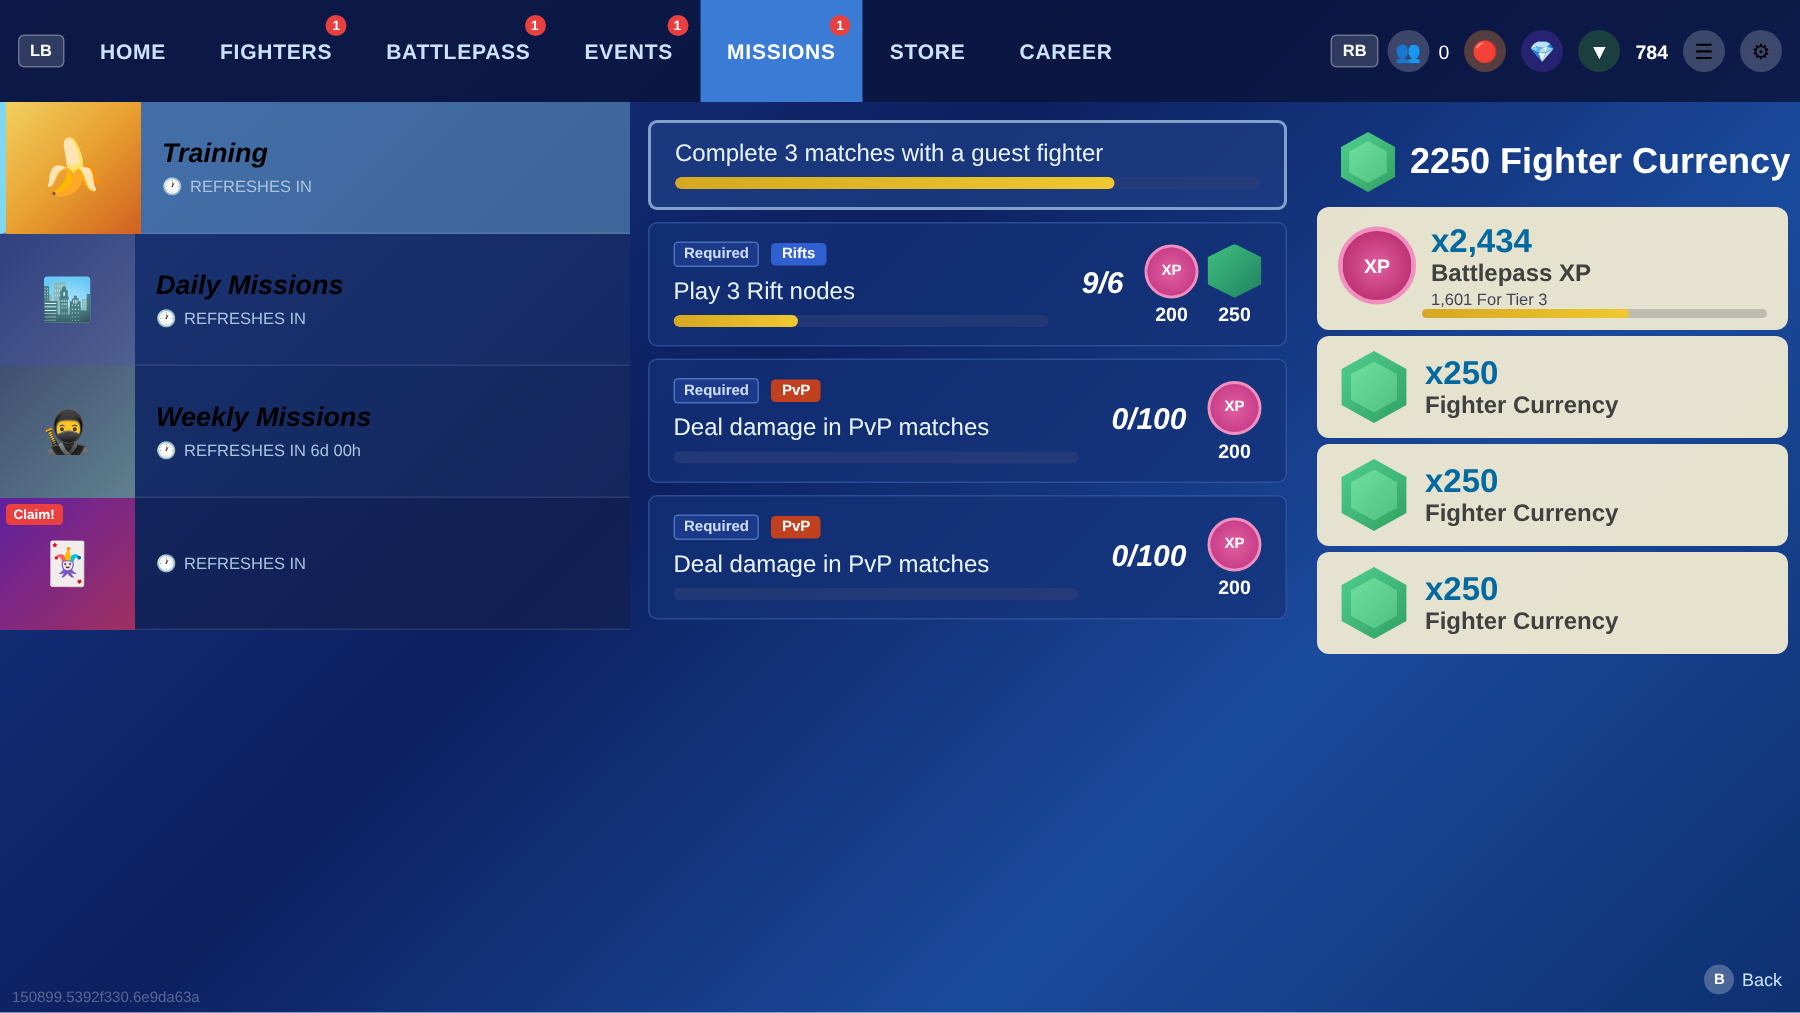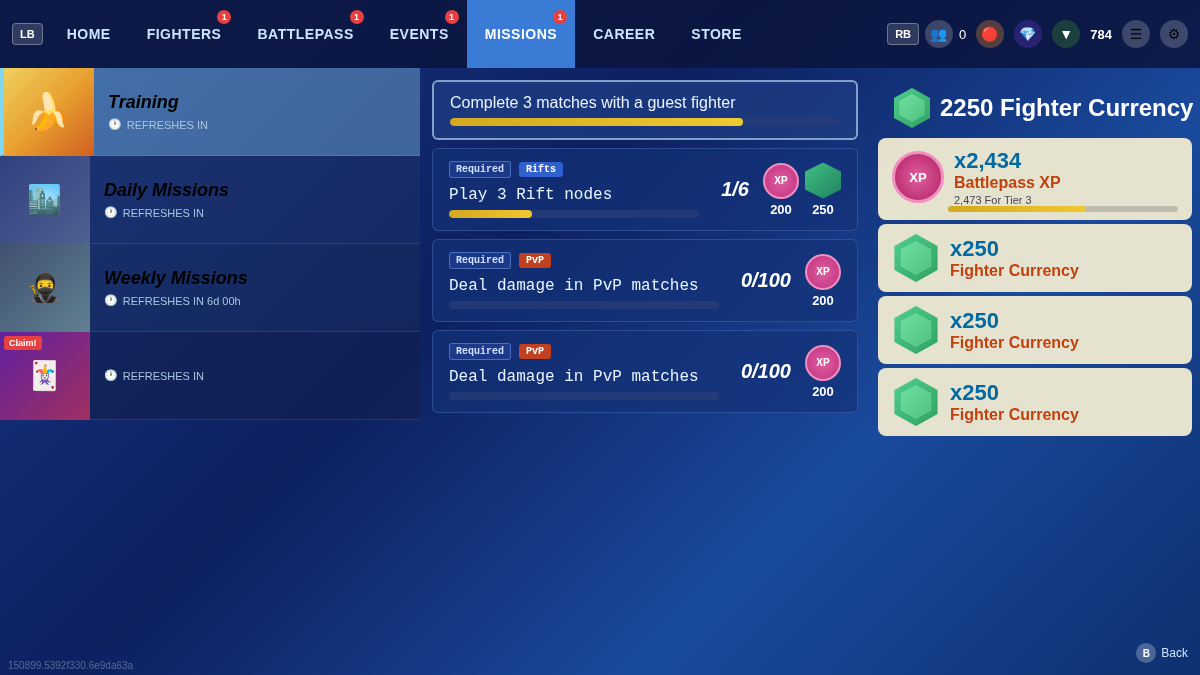--- a/index.html
+++ b/index.html
@@ -304,21 +304,20 @@
       font-size: 13px;
       font-weight: bold;
     }
     .mission-row {
       display: flex;
       align-items: center;
       gap: 10px;
     }
     .mission-left {
       flex: 1;
-      font-family: Liberation Mono, monospace;
     }
 
     
     .rewards-panel {
       width: 330px;
       height: 100%;
       flex-shrink: 0;
       display: flex;
       flex-direction: column;
       padding: 8px;
@@ -375,21 +374,21 @@
       flex: 1;
     }
     .reward-amount-big {
       font-size: 22px;
       font-weight: bold;
       color: #0369a1;
     }
     .reward-type {
       font-size: 16px;
       font-weight: bold;
-      color: #c2410c;
+      color: #404040;
     }
     .xp-progress-bar-bg {
       position: absolute;
       bottom: 8px;
       left: 70px;
       right: 14px;
       height: 6px;
       background: rgba(100, 100, 100, 0.3);
       border-radius: 3px;
       overflow: hidden;
@@ -469,22 +468,22 @@
       <span class="nav-badge">1</span>
     </div>
     <div class="nav-item" style="position:relative">
       <span>EVENTS</span>
       <span class="nav-badge">1</span>
     </div>
     <div class="nav-item active" style="position:relative">
       <span>MISSIONS</span>
       <span class="nav-badge">1</span>
     </div>
+    <div class="nav-item">STORE</div>
     <div class="nav-item">CAREER</div>
-    <div class="nav-item">STORE</div>
   </div>
   <button class="nav-btn">RB</button>
   <div class="nav-right">
     <div class="nav-icon-group">
       <div class="icon-circle">👥</div>
       <span>0</span>
     </div>
     <div class="icon-circle" style="background:rgba(255,150,50,0.3);">🔴</div>
     <div class="nav-icon-group">
       <div class="icon-circle" style="background:rgba(80,50,180,0.4);">💎</div>
@@ -566,21 +565,21 @@
           <div class="mission-header">
             <span class="req-badge">Required</span>
             <span class="mode-badge rifts">Rifts</span>
           </div>
           <div class="mission-title">Play 3 Rift nodes</div>
           <div class="progress-bar-bg">
             <div class="progress-bar-fill" style="width:33%"></div>
           </div>
         </div>
         <div style="display:flex;align-items:center;gap:6px;margin-left:12px;">
-          <span class="mission-progress-text" style="margin-right:8px;">1/6</span>
+          <span class="mission-progress-text" style="margin-right:8px;">9/6</span>
           <div class="reward-item">
             <div class="reward-icon-xp">XP</div>
             <span class="reward-amount">200</span>
           </div>
           <div class="reward-item">
             <div class="reward-icon-currency"></div>
             <span class="reward-amount">250</span>
           </div>
         </div>
       </div>
@@ -642,21 +641,21 @@
       <span class="total-currency">
         <span>2250</span>&nbsp;<span>Fighter Currency</span>
       </span>
     </div>
 
     <div class="reward-card top-card">
       <div class="reward-big-icon-xp">XP</div>
       <div class="reward-label">
         <div class="reward-amount-big">x2,434</div>
         <div class="reward-type">Battlepass XP</div>
-        <div class="xp-sub">2,473 For Tier 3</div>
+        <div class="xp-sub">1,601 For Tier 3</div>
       </div>
       <div class="xp-progress-bar-bg">
         <div class="xp-progress-fill" style="width:60%"></div>
       </div>
     </div>
 
     <div class="reward-card">
       <div class="reward-big-icon-currency">
         <div class="currency-hex">
             <div class="currency-inner"></div>

